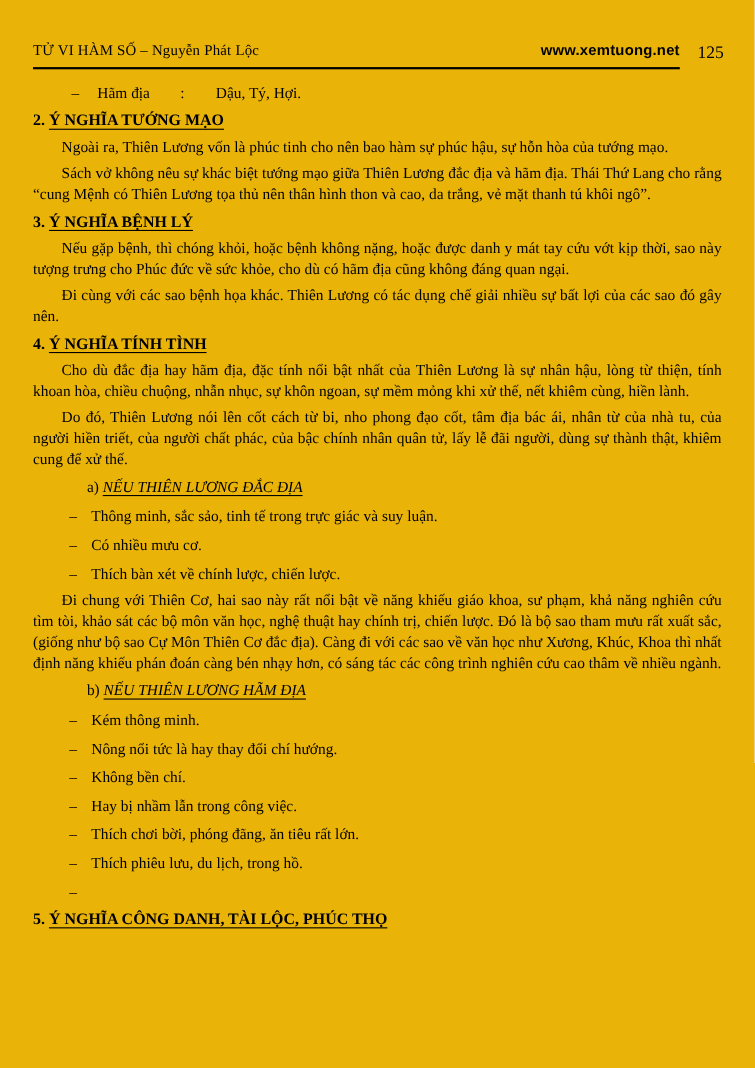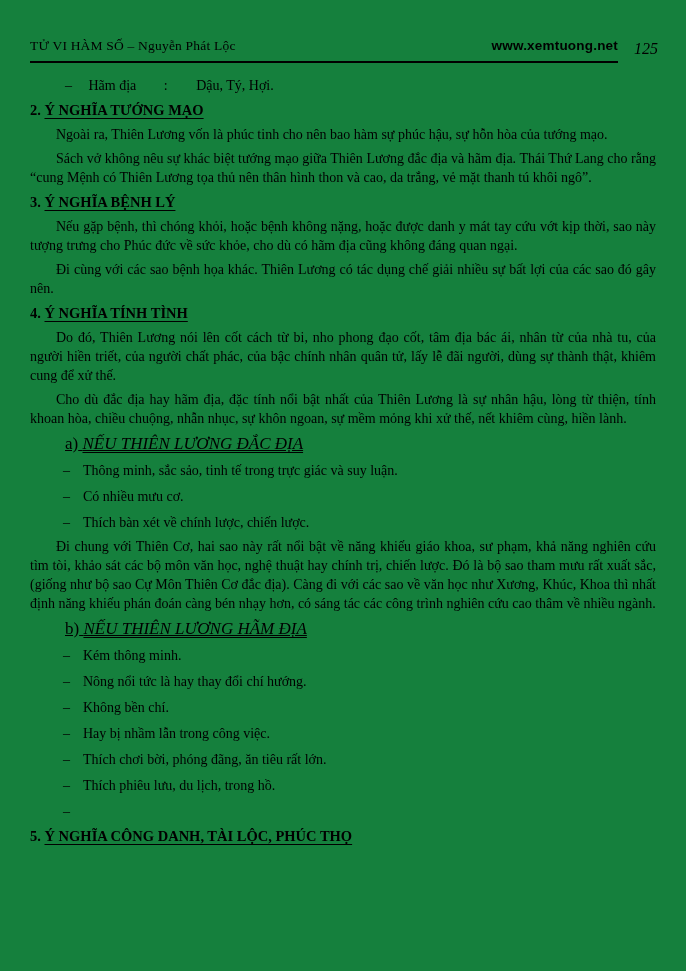--- a/index.html
+++ b/index.html
@@ -1,20 +1,20 @@
 <!DOCTYPE html>
 <html><head>
 <meta charset="utf-8">
 <style>
   * { margin: 0; padding: 0; box-sizing: border-box; }
   html, body { background: #e8e8e8; }
   .page {
     width: 686px;
     height: 971px;
-    background: #15803d;
+    background: #eab308;
     font-family: "Liberation Serif", "DejaVu Serif", serif;
     color: #000;
     position: relative;
     overflow: hidden;
   }
   
   .header {
     display: flex;
     align-items: flex-end;
     padding: 38px 30px 0 30px;
@@ -32,21 +32,20 @@
     letter-spacing: 0.2px;
   }
   .website {
     font-family: "Liberation Sans", "DejaVu Sans", sans-serif;
     font-weight: bold;
     font-size: 13.5px;
     letter-spacing: 0.2px;
     text-align: right;
   }
   .page-num {
-    font-style: italic;
     font-size: 16px;
     margin-left: 16px;
     padding-bottom: 5px;
   }
   
   .content {
     padding: 12px 30px 0 30px;
     font-size: 14px;
     line-height: 19px;
   }
@@ -68,25 +67,24 @@
   .sec-heading .sec-title {
     text-decoration: underline;
     text-underline-offset: 3px;
   }
   .para {
     text-align: justify;
     text-indent: 26px;
     margin-top: 5px;
   }
   .sub-heading {
-    margin-left: 35px;
+    margin-left: 49px;
     margin-top: 6px;
-    font-size: 17px;
+    font-size: 14px;
     line-height: 20px;
-    text-decoration: underline;
   }
   .sub-heading .sub-title {
     font-style: italic;
     text-decoration: underline;
     text-underline-offset: 3px;
   }
   .bullet {
     display: flex;
     margin: 7px 0 0 33px;
   }
@@ -127,22 +125,22 @@
       <span class="sec-num">3.</span>
       <span class="sec-title">Ý NGHĨA BỆNH LÝ</span>
     </div>
     <p class="para">Nếu gặp bệnh, thì chóng khỏi, hoặc bệnh không nặng, hoặc được danh y mát tay cứu vớt kịp thời, sao này tượng trưng cho Phúc đức về sức khỏe, cho dù có hãm địa cũng không đáng quan ngại.</p>
     <p class="para">Đi cùng với các sao bệnh họa khác. Thiên Lương có tác dụng chế giải nhiều sự bất lợi của các sao đó gây nên.</p>
 
     <div class="sec-heading">
       <span class="sec-num">4.</span>
       <span class="sec-title">Ý NGHĨA TÍNH TÌNH</span>
     </div>
+    <p class="para">Cho dù đắc địa hay hãm địa, đặc tính nổi bật nhất của Thiên Lương là sự nhân hậu, lòng từ thiện, tính khoan hòa, chiều chuộng, nhẫn nhục, sự khôn ngoan, sự mềm mỏng khi xử thế, nết khiêm cùng, hiền lành.</p>
     <p class="para">Do đó, Thiên Lương nói lên cốt cách từ bi, nho phong đạo cốt, tâm địa bác ái, nhân từ của nhà tu, của người hiền triết, của người chất phác, của bậc chính nhân quân tử, lấy lễ đãi người, dùng sự thành thật, khiêm cung để xử thế.</p>
-    <p class="para">Cho dù đắc địa hay hãm địa, đặc tính nổi bật nhất của Thiên Lương là sự nhân hậu, lòng từ thiện, tính khoan hòa, chiều chuộng, nhẫn nhục, sự khôn ngoan, sự mềm mỏng khi xử thế, nết khiêm cùng, hiền lành.</p>
 
     <div class="sub-heading">
       <span class="sub-label">a)</span>
       <span class="sub-title">NẾU THIÊN LƯƠNG ĐẮC ĐỊA</span>
     </div>
     <div class="bullet">
       <span class="b-dash">–</span>
       <span class="b-text">Thông minh, sắc sảo, tinh tế trong trực giác và suy luận.</span>
     </div>
     <div class="bullet">

